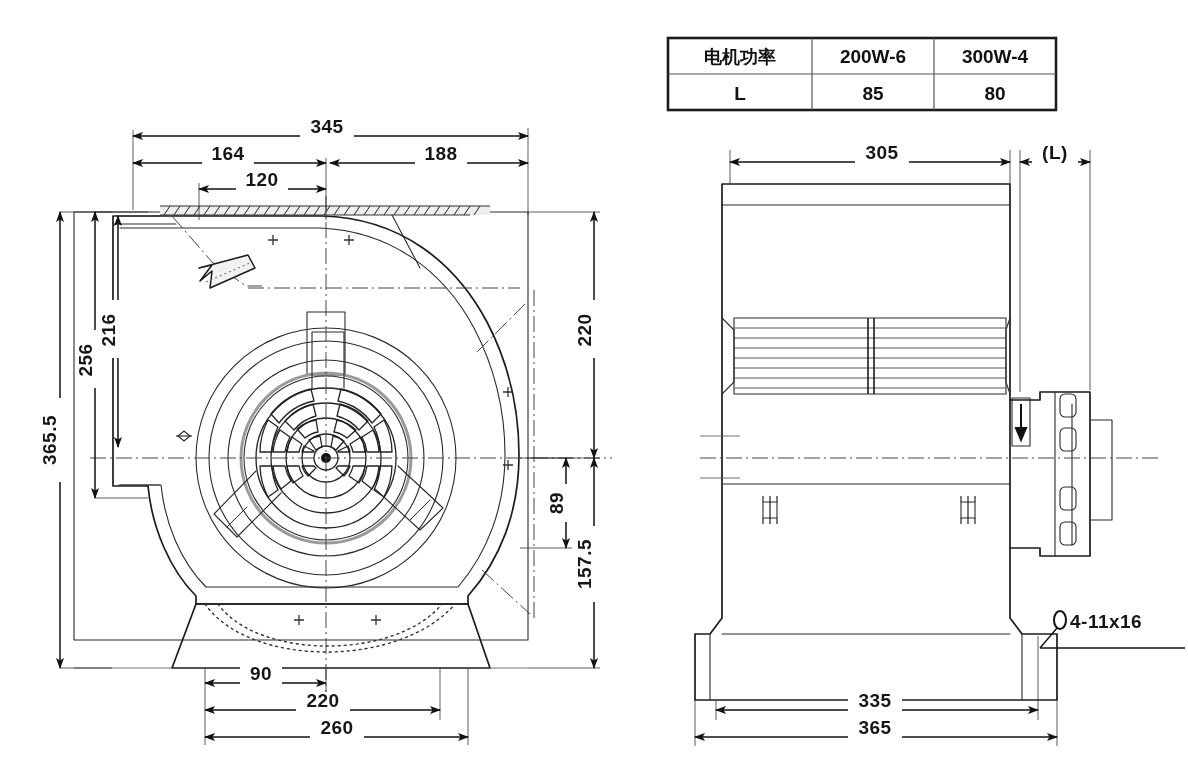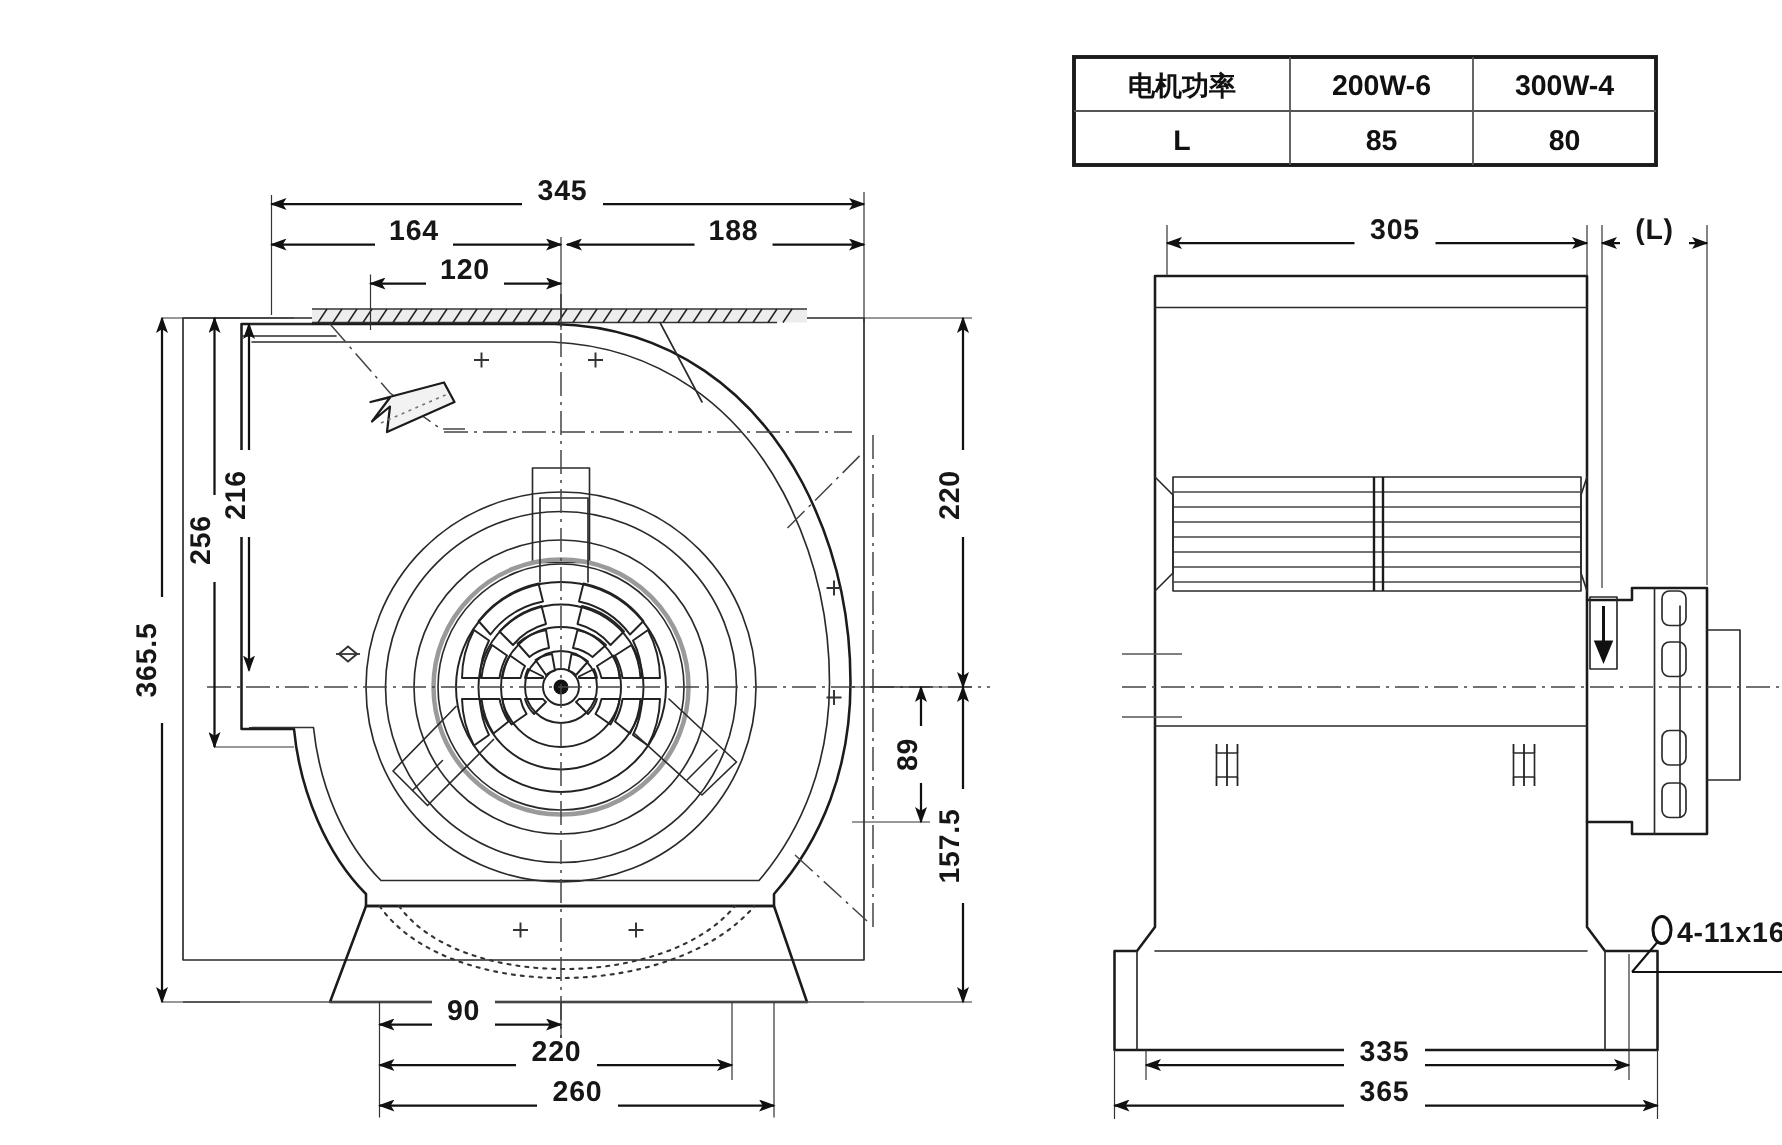--- a/index.html
+++ b/index.html
@@ -14,21 +14,20 @@
     position: relative;
     overflow: hidden;
     font-family: "Liberation Sans", "DejaVu Sans", sans-serif;
   }
   #drawing-root {
     position: absolute;
     left: 0;
     top: 0;
     width: 980px;
     height: 763px;
-    padding-left: 48px;
   }
   svg#cad {
     display: block;
     width: 1188px;
     height: 763px;
     background: #ffffff;
   }
   .dimtext {
     font-family: "Liberation Sans", "DejaVu Sans", sans-serif;
     font-size: 19px;

